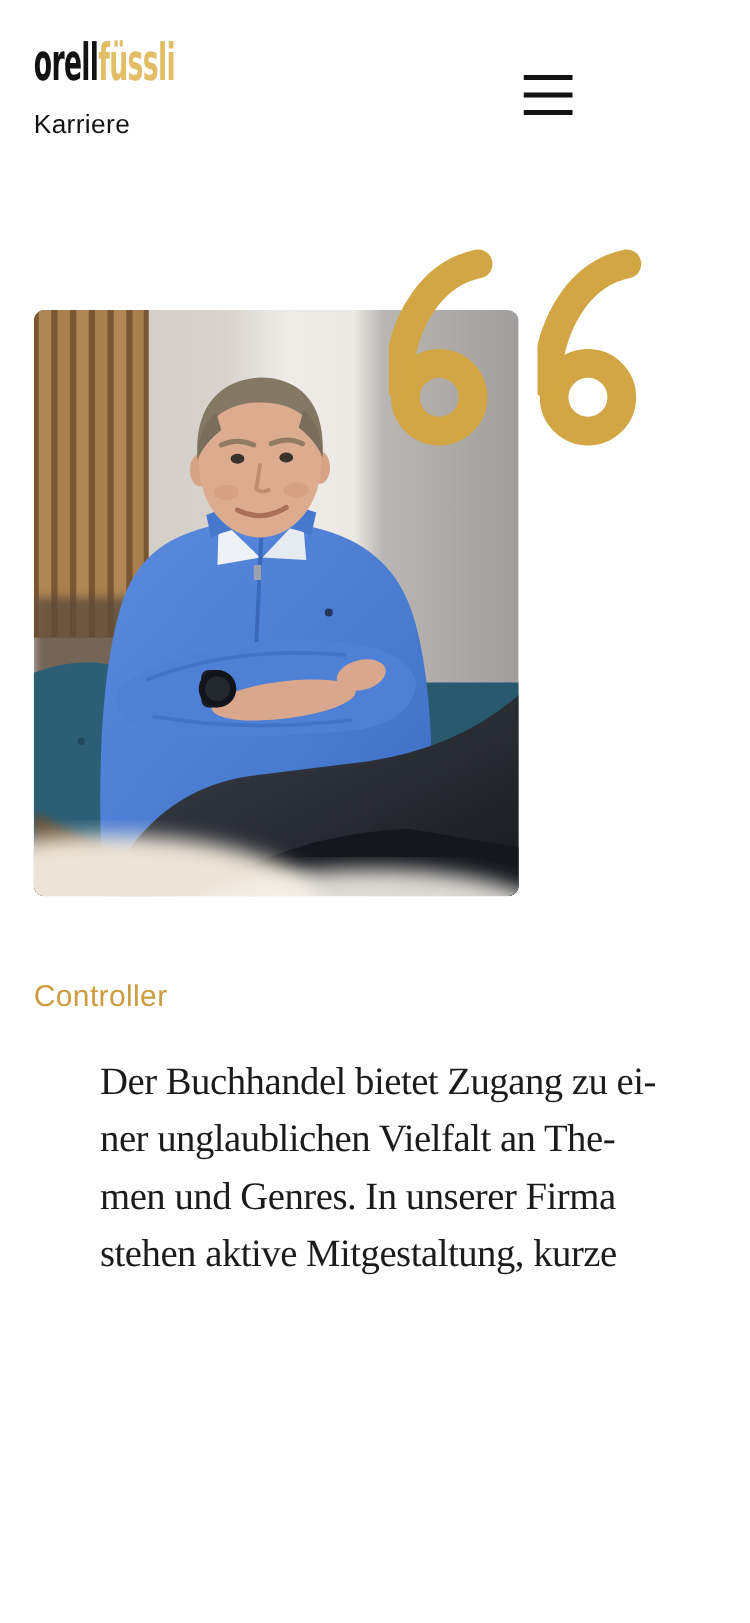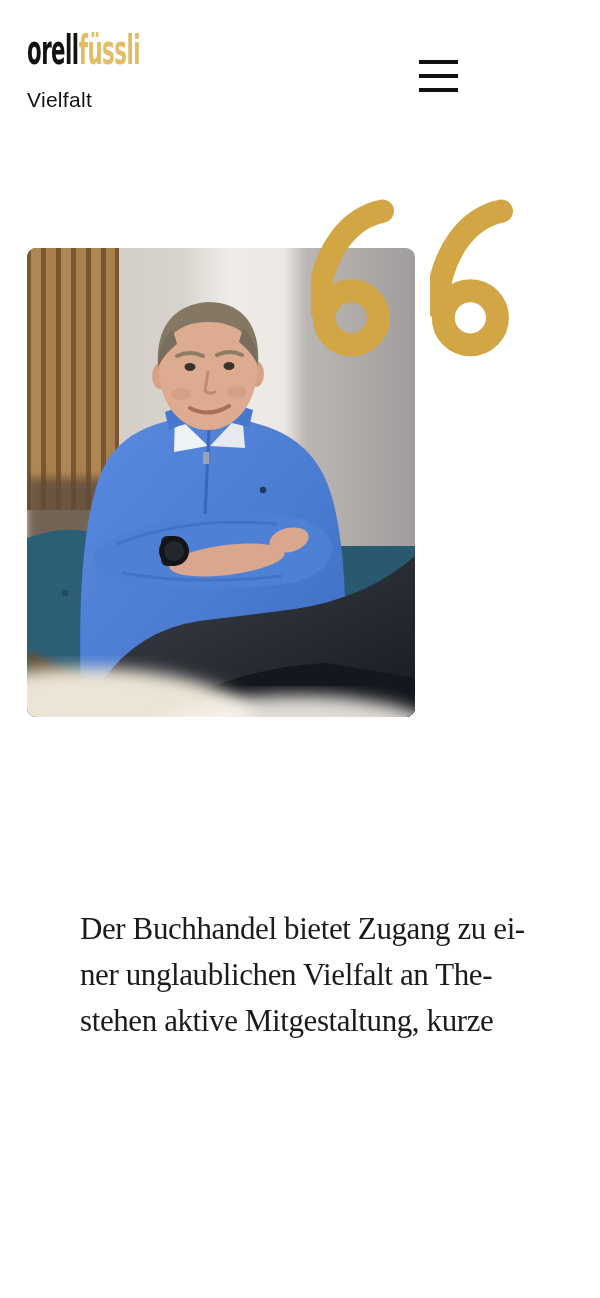--- a/index.html
+++ b/index.html
@@ -48,37 +48,37 @@
 
   
   .person{
     position:absolute;left:27px;top:779px;
     font-size:24px;font-weight:300;line-height:37px;
     color:var(--name-gold,#ce9c40);letter-spacing:.3px;
   }
 
   
   .quote{
-    position:absolute;left:80px;top:906px;width:500px;
+    position:absolute;left:80px;top:842px;width:500px;
     font-family:"Liberation Serif",serif;
     font-size:31px;line-height:46px;letter-spacing:-.4px;
     color:var(--text-dark,#1b1b1b);
   }
   .quote .qline{white-space:nowrap;}
 </style>
 </head>
 <body>
 
 <div class="page">
 
   <header>
     <div class="logo">
       <span class="lg-black">orell</span><span class="lg-gold">füssli</span>
     </div>
-    <div class="site-subtitle">Vielfalt</div>
+    <div class="site-subtitle">Karriere</div>
     <button class="menu-btn">
       <span></span>
       <span></span>
       <span></span>
     </button>
   </header>
 
   <div class="figure">
     <div class="photo">
       <svg viewBox="0 0 388 469" preserveAspectRatio="none">
@@ -189,21 +189,23 @@
       <circle cx="48" cy="146" r="33" fill="none" stroke-width="28"></circle>
       <path d="M 86 16 C 46 24, 12 64, 7 132" fill="none" stroke-width="28" stroke-linecap="round"></path>
     </svg>
     <svg class="qmark q2" viewBox="0 0 100 195">
       <circle cx="48" cy="146" r="33" fill="none" stroke-width="28"></circle>
       <path d="M 86 16 C 46 24, 12 64, 7 132" fill="none" stroke-width="28" stroke-linecap="round"></path>
     </svg>
   </div>
 
   <div class="person">
+    <div>Controller</div>
   </div>
 
   <blockquote class="quote" style="margin:0;">
     <div class="qline">Der Buchhandel bietet Zugang zu ei-</div>
     <div class="qline">ner unglaublichen Vielfalt an The-</div>
+    <div class="qline">men und Genres. In unserer Firma</div>
     <div class="qline">stehen aktive Mitgestaltung, kurze</div>
   </blockquote>
 
 </div>
 
 </body></html>

